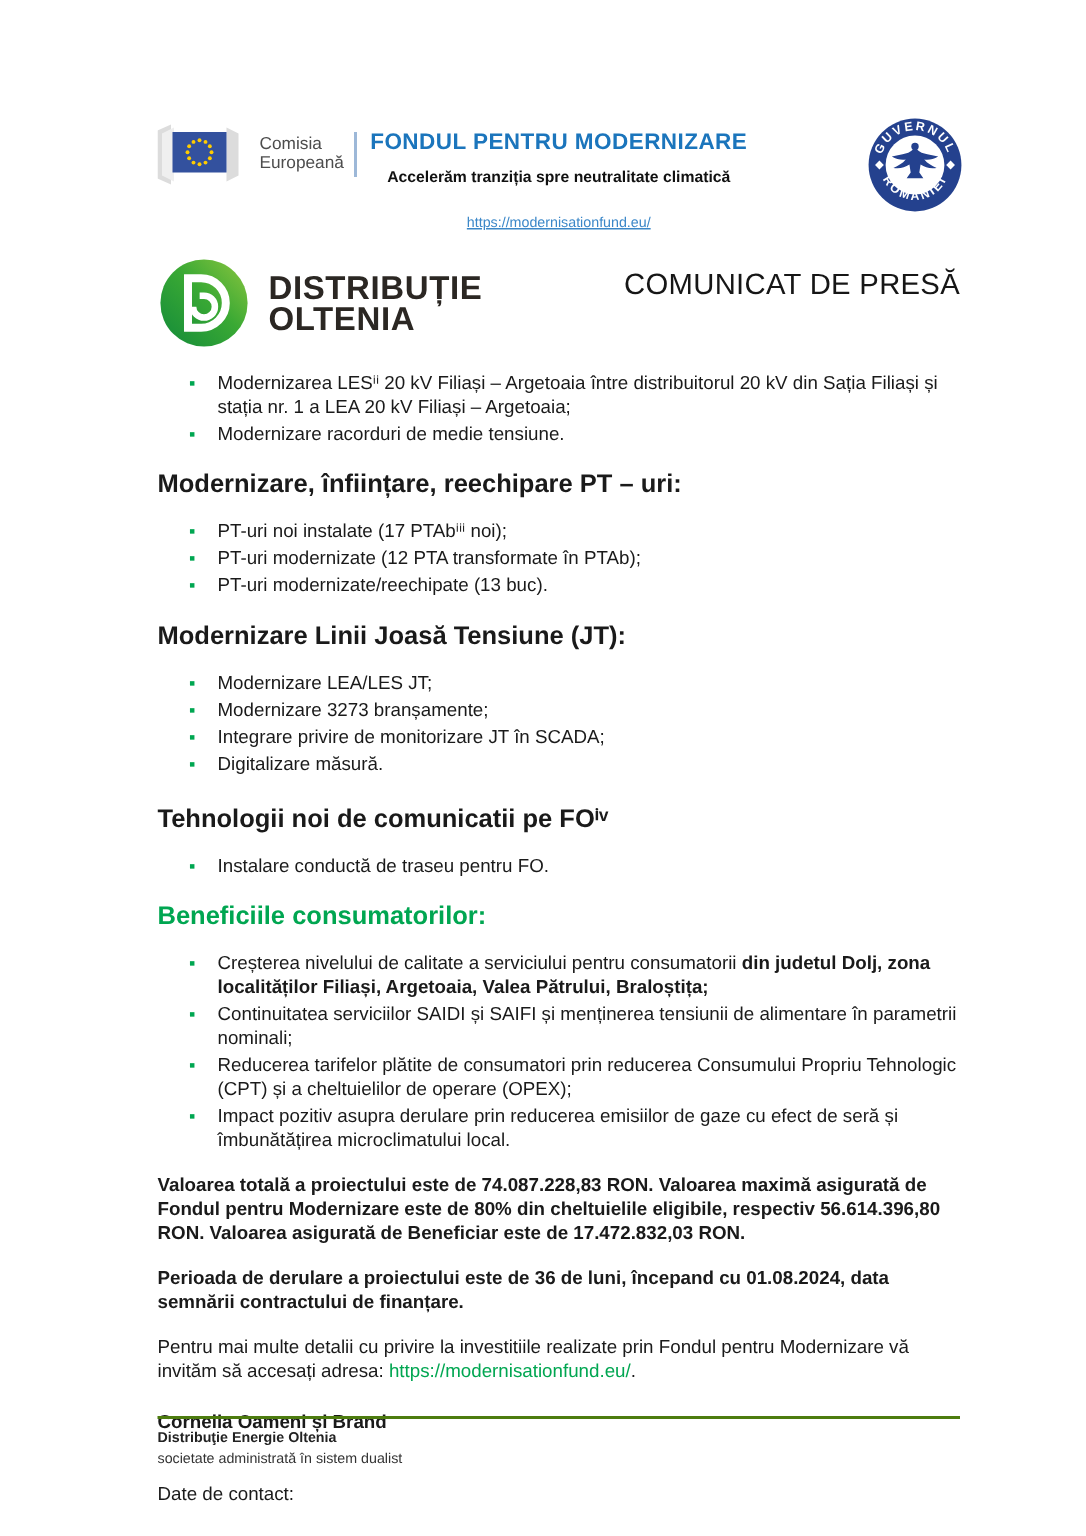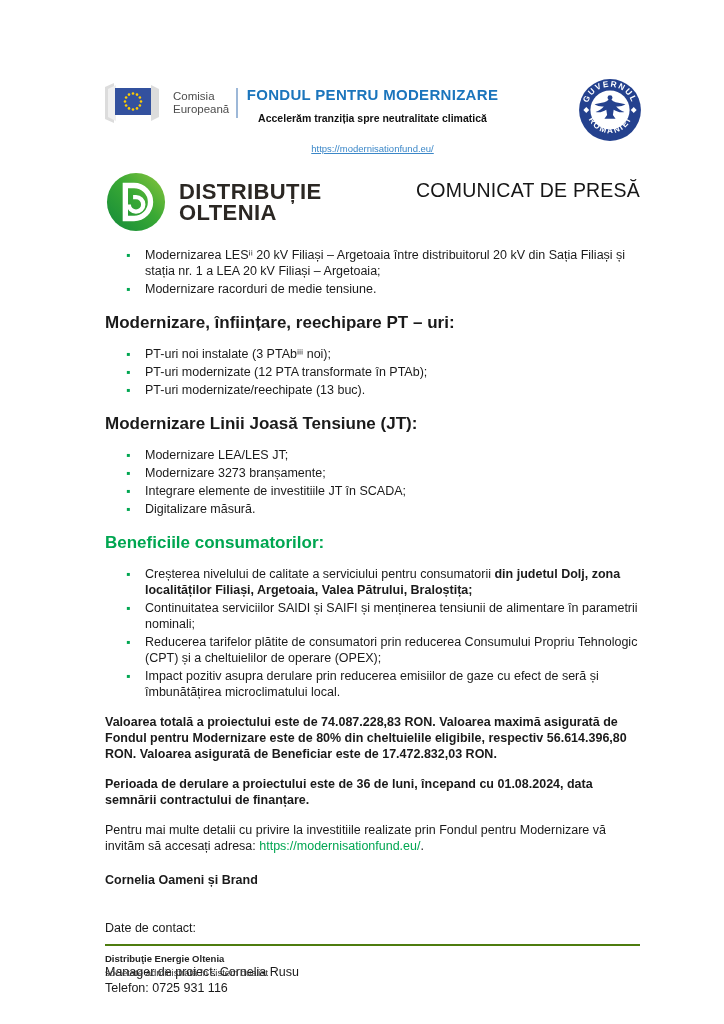--- a/index.html
+++ b/index.html
@@ -135,36 +135,42 @@
     <div class="section" style="margin-top:14px;">
       <ul class="bullets">
           <li><span>Modernizarea LESⁱⁱ 20 kV Filiași – Argetoaia între distribuitorul 20 kV din Sația Filiași și stația nr. 1 a LEA 20 kV Filiași – Argetoaia;</span></li>
           <li><span>Modernizare racorduri de medie tensiune.</span></li>
         </ul>
     </div>
 
     <div class="section">
       <h3 class="section-heading">Modernizare, înființare, reechipare PT – uri:</h3>
       <ul class="bullets">
-          <li><span>PT-uri noi instalate (3 PTAbⁱⁱⁱ noi);</span></li>
+          <li><span>PT-uri noi instalate (17 PTAbⁱⁱⁱ noi);</span></li>
           <li><span>PT-uri modernizate (12 PTA transformate în PTAb);</span></li>
           <li><span>PT-uri modernizate/reechipate (13 buc).</span></li>
         </ul>
     </div>
 
     <div class="section">
       <h3 class="section-heading">Modernizare Linii Joasă Tensiune (JT):</h3>
       <ul class="bullets">
           <li><span>Modernizare LEA/LES JT;</span></li>
           <li><span>Modernizare 3273 branșamente;</span></li>
-          <li><span>Integrare elemente de investitiile JT în SCADA;</span></li>
+          <li><span>Integrare privire de monitorizare JT în SCADA;</span></li>
           <li><span>Digitalizare măsură.</span></li>
         </ul>
     </div>
 
+    <div class="section">
+      <h3 class="section-heading">Tehnologii noi de comunicatii pe FOⁱᵛ</h3>
+      <ul class="bullets">
+          <li><span>Instalare conductă de traseu pentru FO.</span></li>
+        </ul>
+    </div>
 
     <div class="section">
       <h3 class="section-heading green">Beneficiile consumatorilor:</h3>
       <ul class="bullets">
           <li><span>Creșterea nivelului de calitate a serviciului pentru consumatorii </span><span style="font-weight: bold;">din judetul Dolj, zona localităților Filiași, Argetoaia, Valea Pătrului, Braloștița;</span></li>
           <li><span>Continuitatea serviciilor SAIDI și SAIFI și menținerea tensiunii de alimentare în parametrii nominali;</span></li>
           <li><span>Reducerea tarifelor plătite de consumatori prin reducerea Consumului Propriu Tehnologic (CPT) și a cheltuielilor de operare (OPEX);</span></li>
           <li><span>Impact pozitiv asupra derulare prin reducerea emisiilor de gaze cu efect de seră și îmbunătățirea microclimatului local.</span></li>
         </ul>
     </div>

